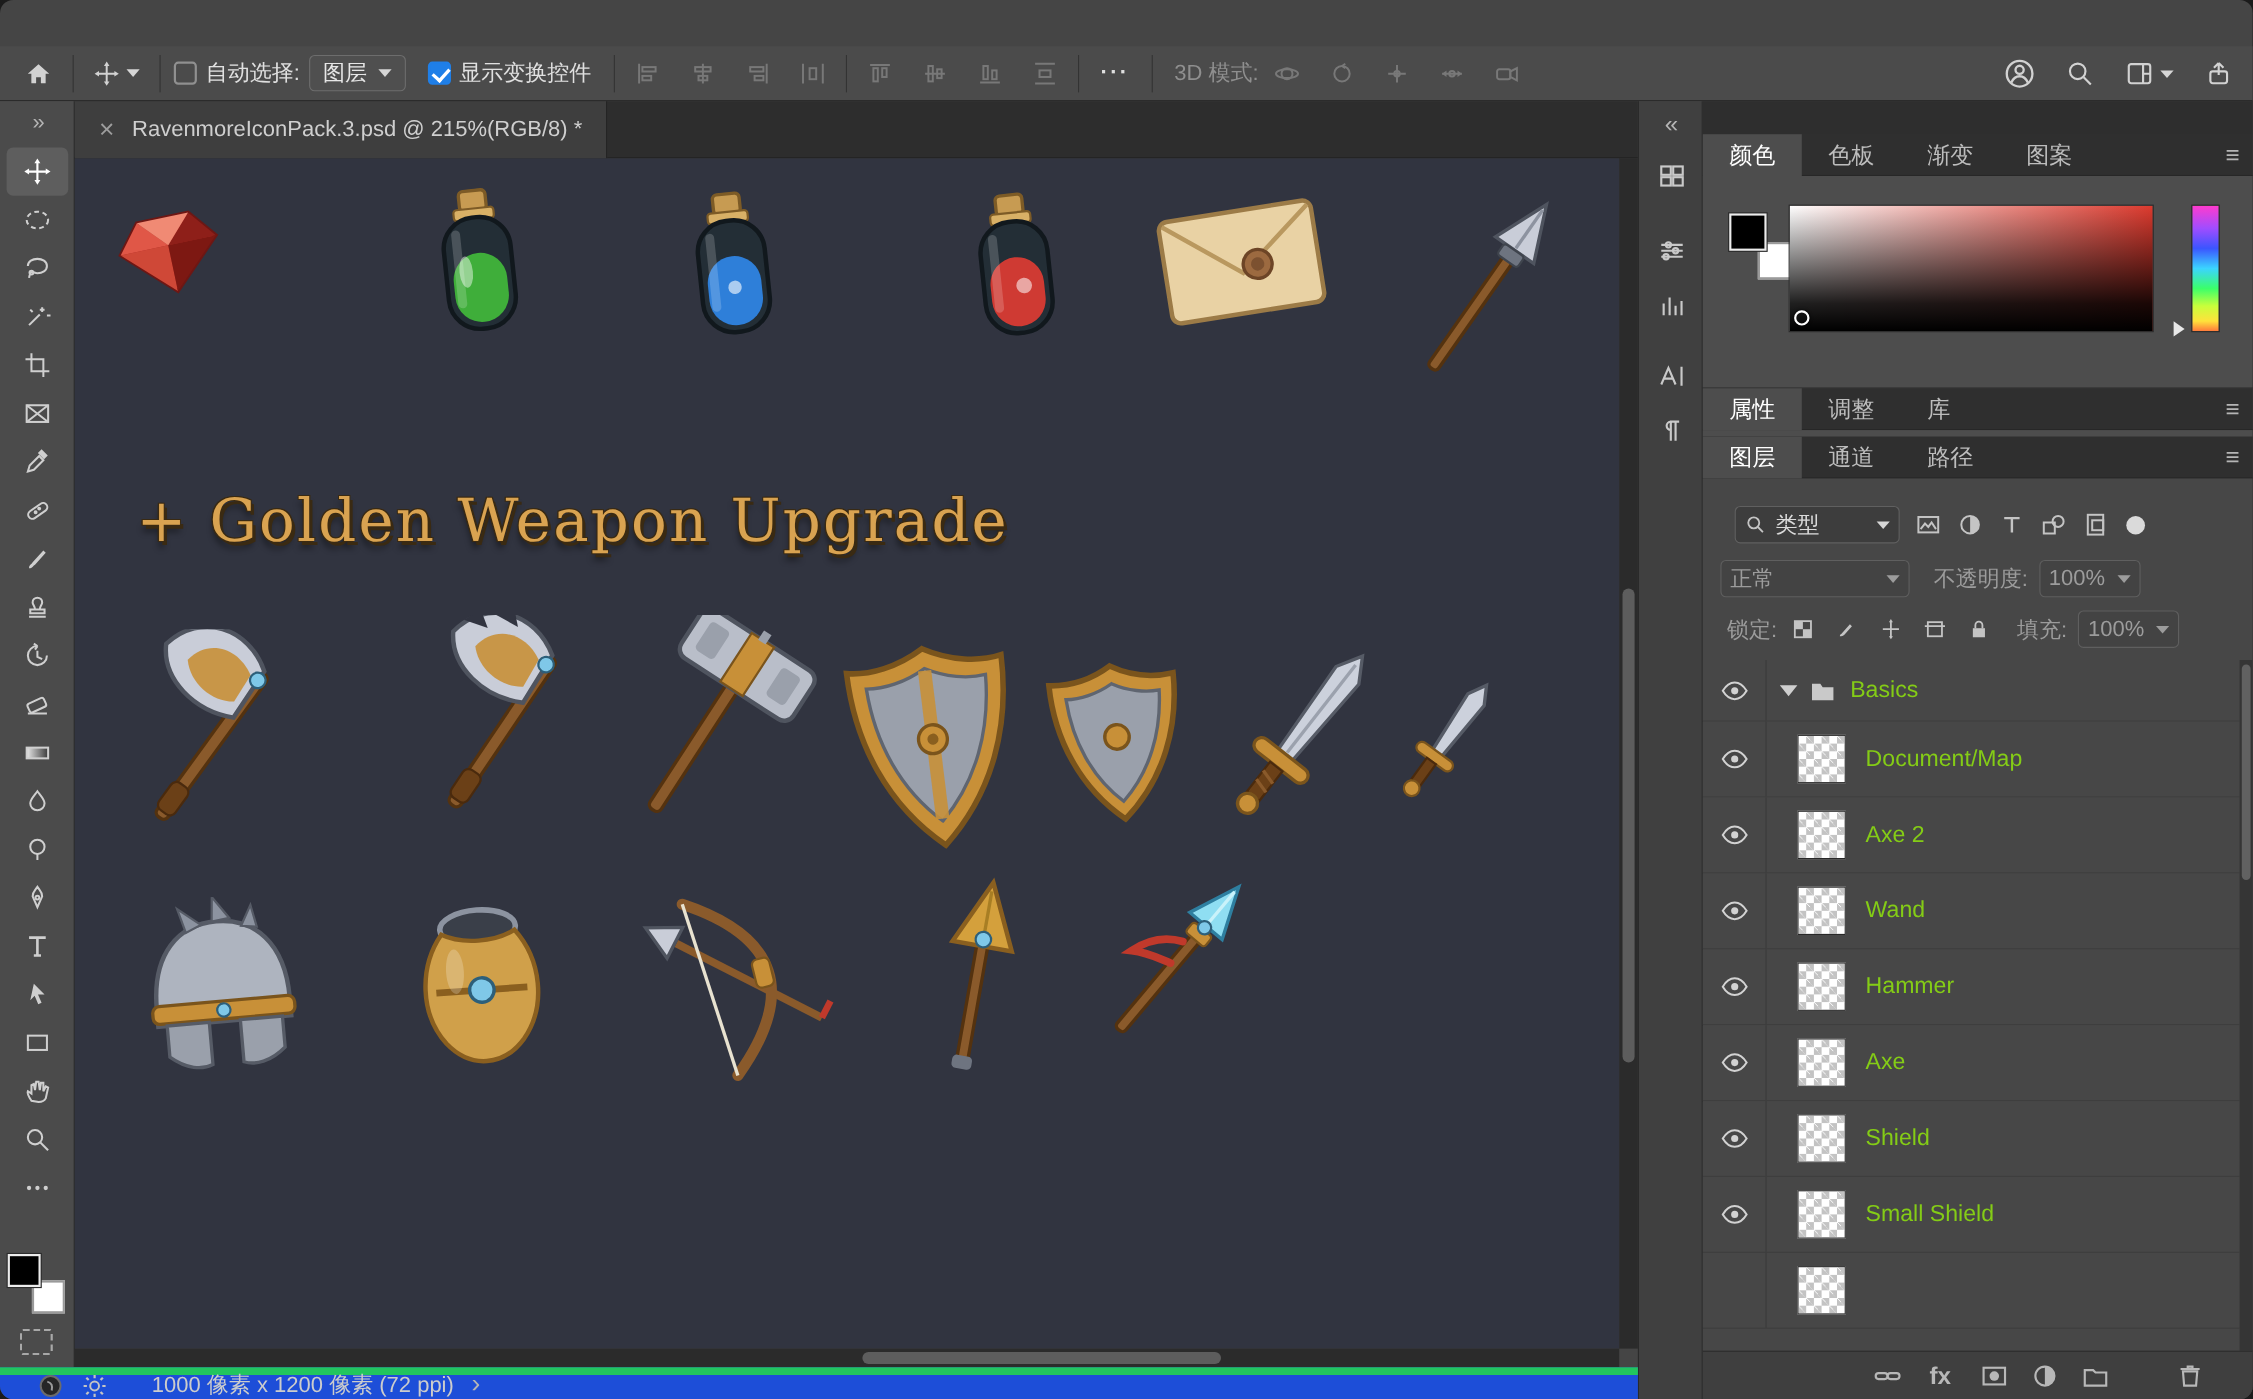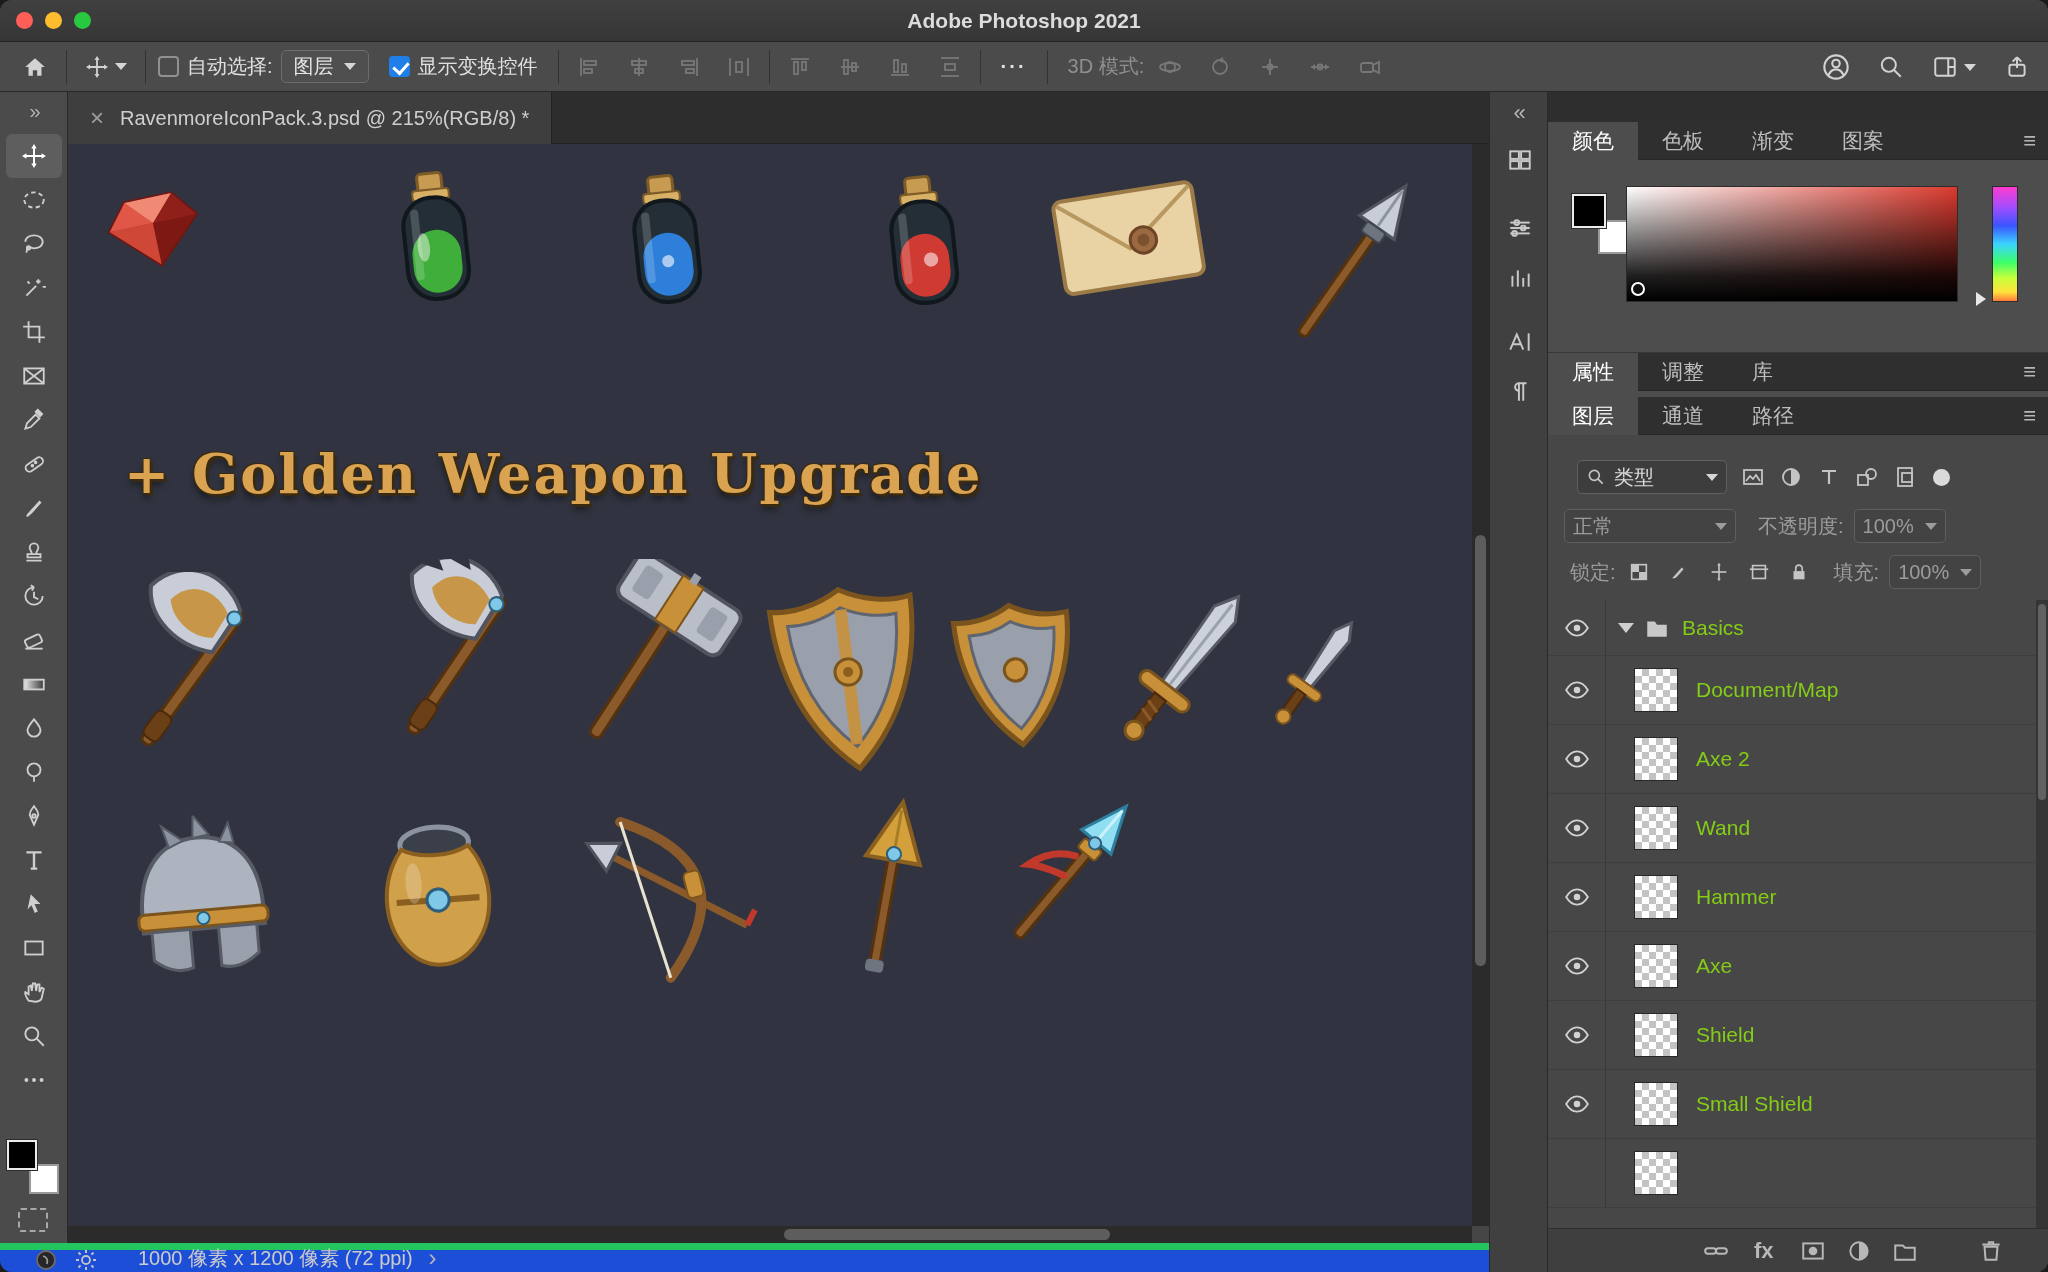--- a/index.html
+++ b/index.html
@@ -42,21 +42,21 @@
 .fgsw{position:absolute;left:0;top:0;width:30px;height:30px;background:#000;border:2px solid #ececec;box-shadow:0 0 0 1px #2c2c2c}
 .qmask{position:absolute;left:18px;top:1116px;width:30px;height:24px;border:2px dashed #a8a8a8;border-radius:3px}
 
 .tabstrip{position:absolute;left:68px;top:92px;width:1421px;height:52px;background:#2d2d2d;border-bottom:1px solid #222}
 .doctab{position:absolute;left:0;top:0;height:52px;display:flex;align-items:center;gap:16px;padding:0 22px;
   background:#3e3e3e;border-right:1px solid #222;font-size:20px;color:#cfcfcf;white-space:nowrap}
 .tabclose{color:#9d9d9d;font-size:24px}
 .canvas{position:absolute;left:68px;top:144px;width:1404px;height:1082px;background:#313440;overflow:hidden}
 .citem{position:absolute;transform:translate(-50%,-50%)}
 .headline{position:absolute;left:56px;top:298px;font-family:"DejaVu Serif","Liberation Serif",serif;
-  font-weight:bold;font-size:54px;letter-spacing:2px;color:#d9a351;
+  font-weight:normal;font-size:54px;letter-spacing:2px;color:#d9a351;
   text-shadow:3px 3px 0 #3a2a12,-1px -1px 0 #3a2a12,1px -1px 0 #3a2a12,-1px 1px 0 #3a2a12,0 6px 6px rgba(0,0,0,.45)}
 .vscroll{position:absolute;left:1472px;top:144px;width:17px;height:1082px;background:#2b2b2b}
 .vthumb{position:absolute;left:3px;top:391px;width:11px;height:431px;background:#5d5d5d;border-radius:6px}
 .hscroll{position:absolute;left:68px;top:1226px;width:1404px;height:17px;background:#2b2b2b}
 .hthumb{position:absolute;left:716px;top:3px;width:326px;height:11px;background:#5d5d5d;border-radius:6px}
 
 .dock{position:absolute;left:1489px;top:92px;width:59px;height:1180px;background:#404040;border-left:1px solid #2a2a2a;border-right:1px solid #2a2a2a}
 .dock .collapse-gl{position:absolute;left:0;top:8px;width:59px;text-align:center;color:#b5b5b5;font-size:22px}
 .dockbtn{position:absolute;left:12px;width:36px;height:36px;display:flex;align-items:center;justify-content:center;border-radius:6px}
 .dockbtn svg{stroke:#c9c9c9;fill:none;stroke-width:1.8}
@@ -115,28 +115,20 @@
 .statusbar .sic{margin-left:34px}
 .statusbar svg{stroke:#c4c4c4;fill:none;stroke-width:1.8}
 .docinfo{margin-left:40px;white-space:nowrap}
 .schev{margin-left:16px;color:#b5b5b5;font-size:24px}
 </style>
 </head>
 <body>
 
 <div class="app">
 
-  <div class="titlebar">
-    <div class="traffic">
-      <div class="light" style="background:#ff5f57"></div>
-      <div class="light" style="background:#febc2e"></div>
-      <div class="light" style="background:#28c840"></div>
-    </div>
-    <span>Adobe Photoshop 2021</span>
-  </div>
 
   <div class="optionsbar">
     <div class="obtn">
       <svg viewBox="0 0 24 24" width="26" height="26">
           <path d="M12 4l9 8h-3v8h-4v-5h-4v5H6v-8H3z" fill="#d2d2d2" stroke="none"></path>
         </svg>
     </div>
     <div class="vsep"></div>
     <div class="obtn" style="gap:6px">
       <svg viewBox="0 0 24 24" width="24" height="24">

